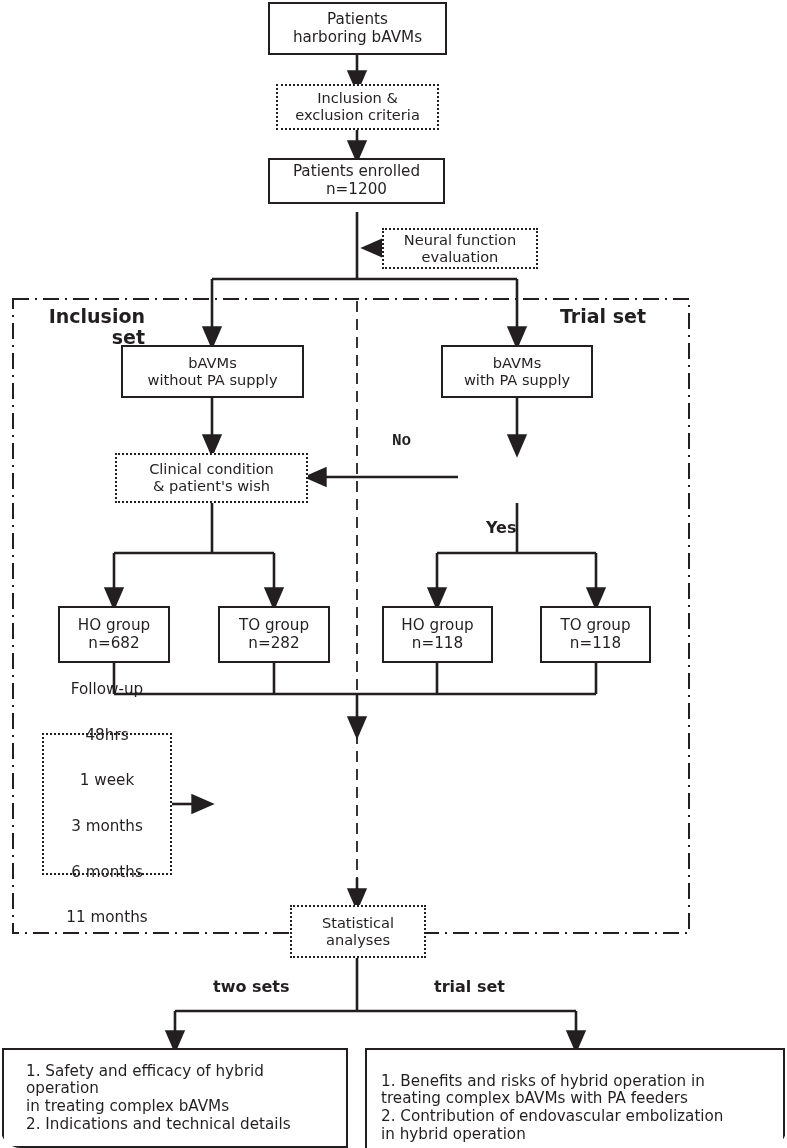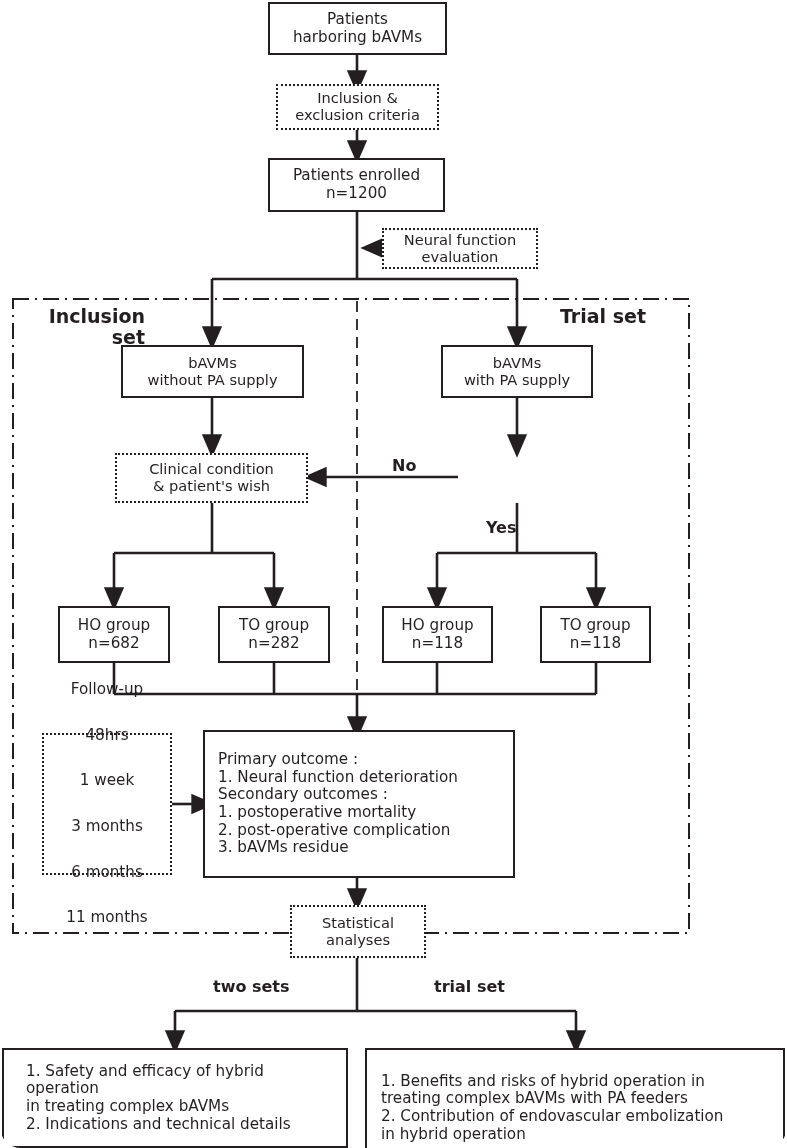--- a/index.html
+++ b/index.html
@@ -81,21 +81,21 @@
   <div class="nodebox solid ctr" style="left:268px;top:2px;width:179px;height:53px;">
     <div class="ln t15">Patients</div>
     <div class="ln t15">harboring bAVMs</div>
   </div>
 
   <div class="nodebox dotted ctr" style="left:276px;top:84px;width:163px;height:46px;">
     <div class="ln t14">Inclusion &amp;</div>
     <div class="ln t14">exclusion criteria</div>
   </div>
 
-  <div class="nodebox solid ctr" style="left:268px;top:158px;width:177px;height:54px;">
+  <div class="nodebox solid ctr" style="left:268px;top:158px;width:177px;height:46px;">
     <div class="ln t15">Patients enrolled</div>
     <div class="ln t15">n=1200</div>
   </div>
 
   <div class="nodebox dotted ctr" style="left:382px;top:228px;width:156px;height:41px;">
     <div class="ln t14">Neural function</div>
     <div class="ln t14">evaluation</div>
   </div>
 
   <div class="lbl setlabel" style="left:40px;top:306px;width:105px;text-align:right;white-space:pre;">Inclusion
@@ -112,21 +112,21 @@
     <div class="ln t14">bAVMs</div>
     <div class="ln t14">with PA supply</div>
   </div>
 
   <div class="nodebox dotted ctr" style="left:115px;top:453px;width:193px;height:50px;">
     <div class="ln t14">Clinical condition</div>
     <div class="ln t14">&amp; patient's wish</div>
   </div>
 
 
-  <div class="lbl t16" style="left:392px;top:456px;">No</div>
+  <div class="lbl t16" style="left:392px;top:432px;font-family:Liberation Mono, monospace;">No</div>
   <div class="lbl t16" style="left:486px;top:518px;">Yes</div>
 
   <div class="nodebox solid ctr" style="left:58px;top:606px;width:112px;height:57px;">
     <div class="ln t15">HO group</div>
     <div class="ln t15">n=682</div>
   </div>
 
   <div class="nodebox solid ctr" style="left:218px;top:606px;width:112px;height:57px;">
     <div class="ln t15">TO group</div>
     <div class="ln t15">n=282</div>
@@ -144,28 +144,20 @@
 
   <div class="nodebox dotted ctr" style="left:42px;top:733px;width:130px;height:142px;justify-content:center;gap:28px;">
     <div class="ln t15">Follow-up</div>
     <div class="ln t15">48hrs</div>
     <div class="ln t15">1 week</div>
     <div class="ln t15">3 months</div>
     <div class="ln t15">6 months</div>
     <div class="ln t15">11 months</div>
   </div>
 
-  <div class="nodebox solid lft" style="left:203px;top:730px;width:312px;height:148px;padding-left:13px;justify-content:center;">
-    <div class="ln t15">Primary outcome :</div>
-    <div class="ln t15">1. Neural function deterioration</div>
-    <div class="ln t15">Secondary outcomes :</div>
-    <div class="ln t15">1. postoperative mortality</div>
-    <div class="ln t15">2. post-operative complication</div>
-    <div class="ln t15">3. bAVMs residue</div>
-  </div>
 
   <div class="nodebox dotted ctr" style="left:290px;top:905px;width:136px;height:53px;">
     <div class="ln t14">Statistical</div>
     <div class="ln t14">analyses</div>
   </div>
 
   <div class="lbl t16" style="left:213px;top:977px;">two sets</div>
   <div class="lbl t16" style="left:434px;top:977px;">trial set</div>
 
   <div class="nodebox solid lft" style="left:2px;top:1048px;width:346px;height:100px;padding-left:22px;justify-content:center;">

